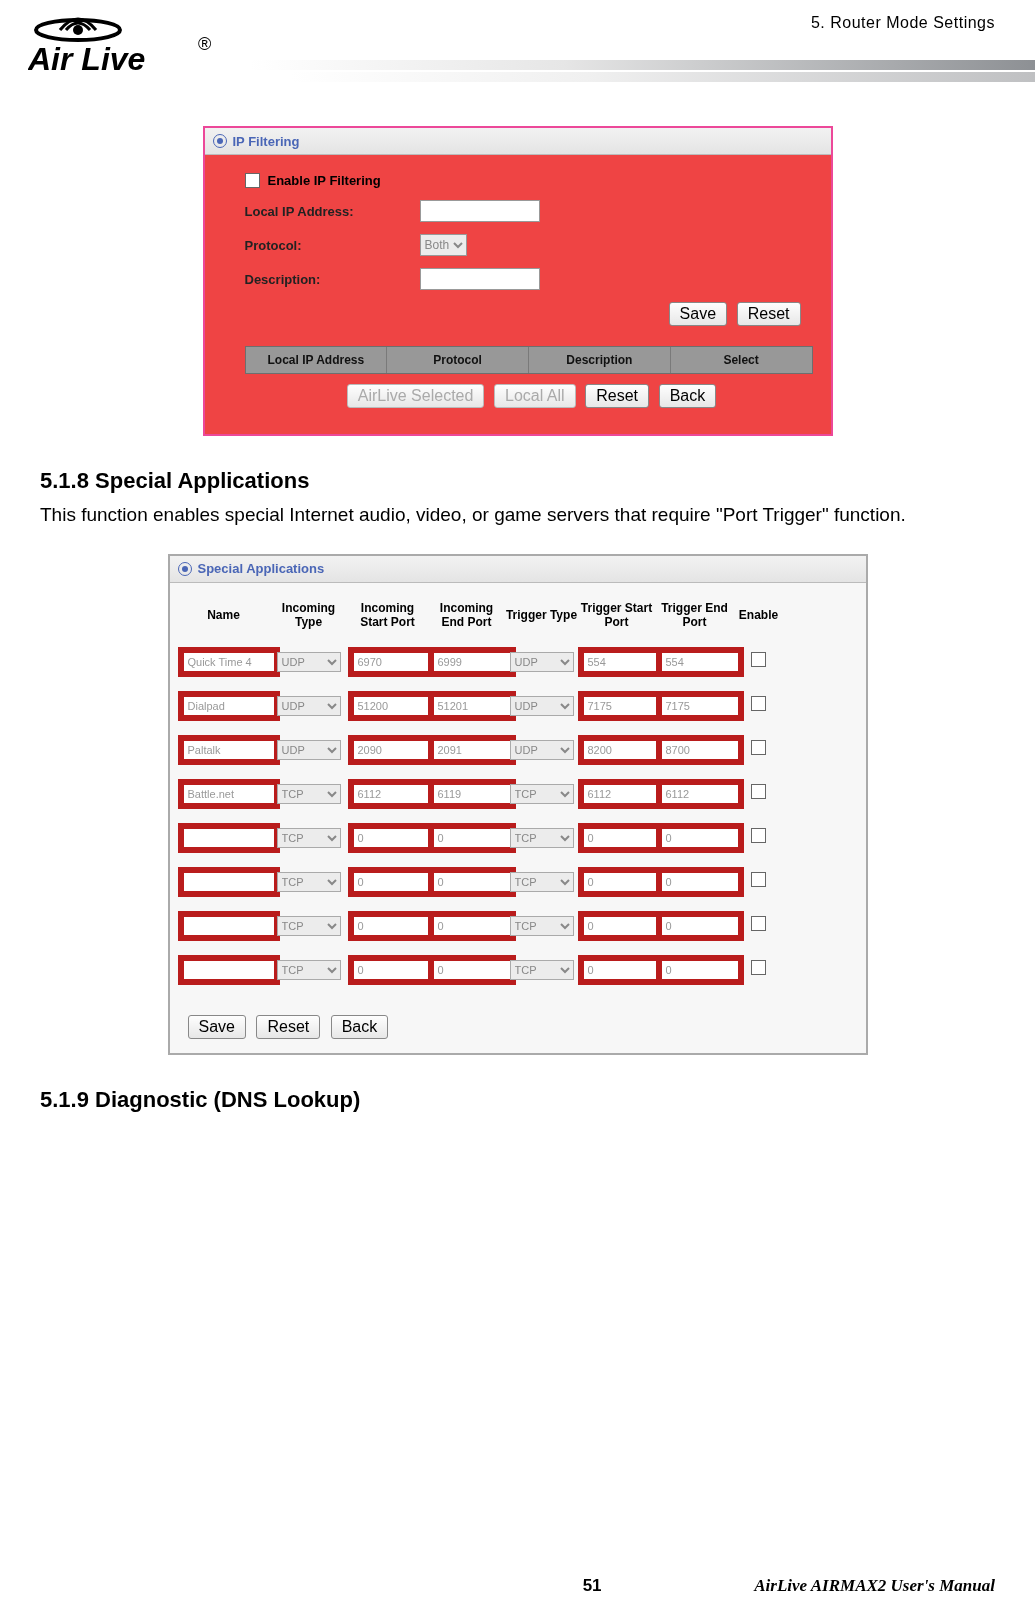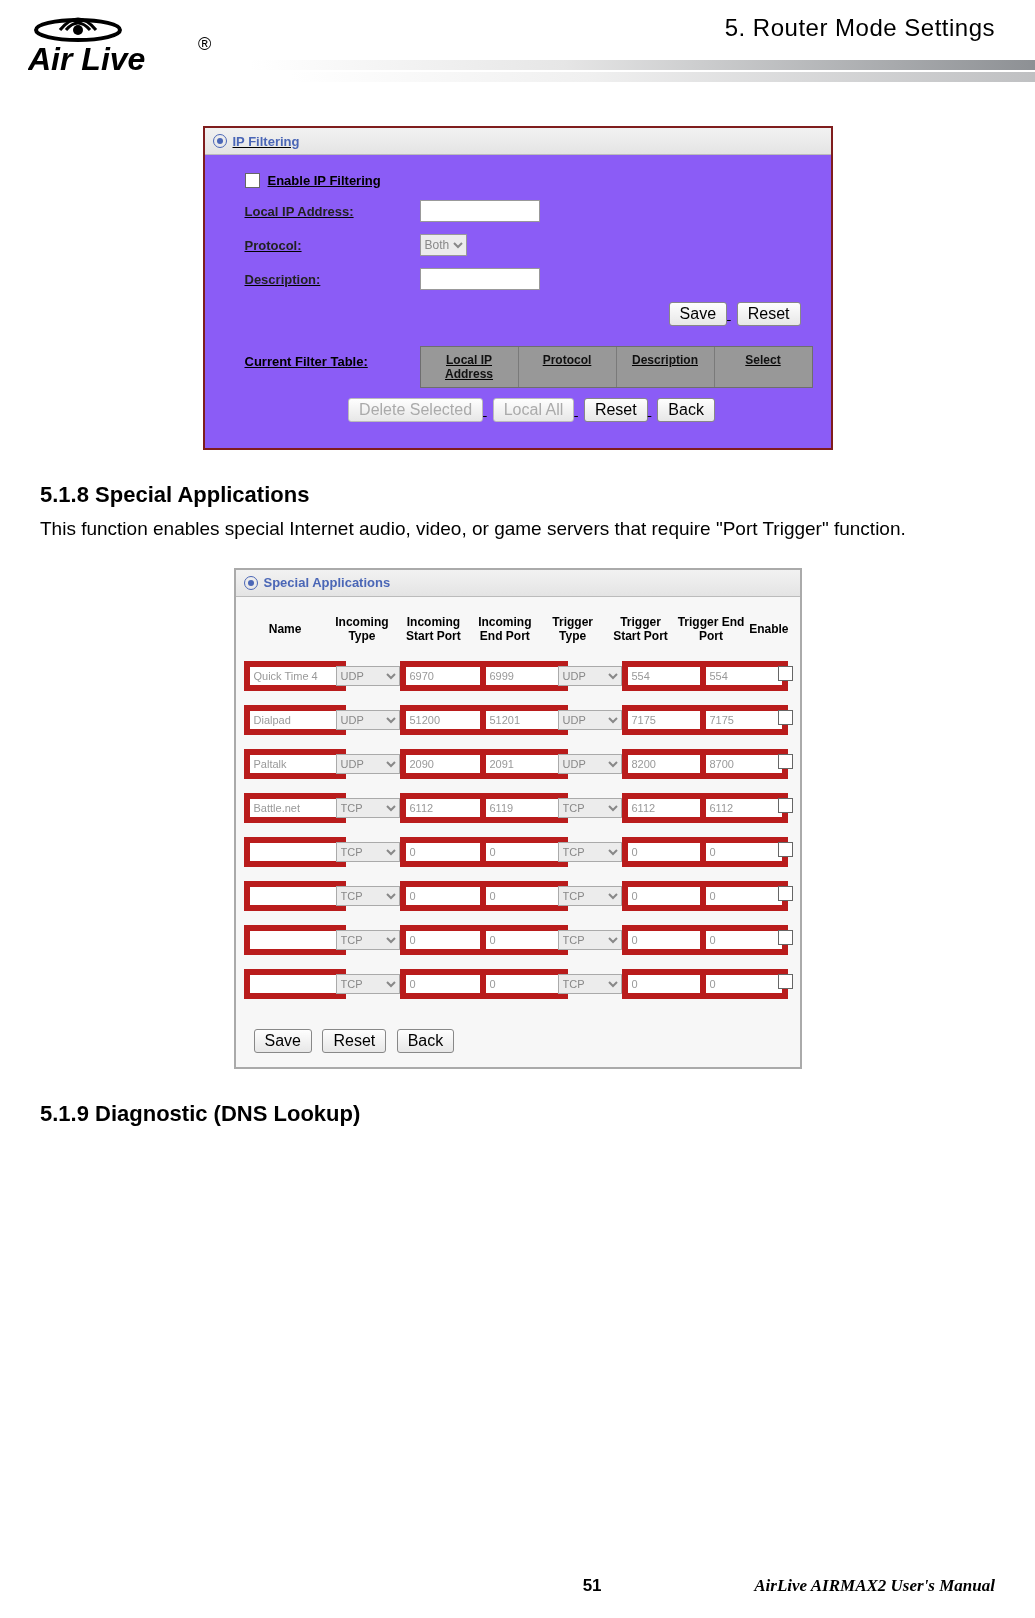--- a/index.html
+++ b/index.html
@@ -1,25 +1,25 @@
 <!DOCTYPE html>
 <html><head>
 <meta charset="utf-8">
 <style>
   body { margin:0; font-family: Arial, Helvetica, sans-serif; background:#fff; color:#000; }
   .page { width:1035px; height:1618px; position:relative; box-sizing:border-box; padding:0; }
   .header { position:relative; height:100px; }
   .logo { position:absolute; left:28px; top:10px; }
-  .chapter { position:absolute; right:40px; top:14px; font-size:24px; color:#000; letter-spacing:0.5px; }
+  .chapter { position:absolute; right:40px; top:14px; font-size:16px; color:#000; letter-spacing:0.5px; }
   .swoosh { position:absolute; left:250px; right:0; top:60px; height:28px; }
   .swoosh .s1 { position:absolute; left:0; right:0; top:0; height:10px; background:linear-gradient(to left,#8d9094,#e6e6e6 60%, transparent); border-radius:6px 0 0 6px; }
   .swoosh .s2 { position:absolute; left:40px; right:0; top:12px; height:10px; background:linear-gradient(to left,#bfc0c2,#f0f0f0 60%, transparent); border-radius:6px 0 0 6px; }
 
   .content { padding:0 40px 0 40px; }
-  .panel { border:2px solid #7f1d1d; background:#8b5cf6; position:relative;text-decoration:underline; }
+  .panel { border:2px solid #ec4899; background:#ef4444; position:relative; }
   .panel-header { height:26px; border-bottom:1px solid #bbb; background:linear-gradient(#f2f2f2,#e4e4e4); display:flex; align-items:center; padding-left:8px; font-weight:bold; color:#4a66b6; font-size:13px; }
   .radio-dot { width:12px; height:12px; border:1px solid #4a66b6; border-radius:50%; margin-right:6px; display:inline-flex; align-items:center; justify-content:center; }
   .radio-dot::after { content:""; width:6px; height:6px; background:#4a66b6; border-radius:50%; }
   .panel-body { padding:18px 18px 14px 40px; font-size:13px; }
   .frow { display:flex; align-items:center; margin-bottom:12px; }
   .flabel { width:175px; font-weight:bold; color:#222; }
   .fctl input[type=text] { height:20px; border:1px solid #999; background:#fff; width:110px; font-size:12px; padding:0 4px; }
   .fctl select { height:22px; border:1px solid #999; background:#ececec; color:#888; font-size:12px; }
   .checkbox { width:13px; height:13px; border:1px solid #666; background:#fff; display:inline-block; margin-right:8px; vertical-align:middle; }
   .btnrow { text-align:right; padding-right:12px; margin:6px 0 20px 0; }
@@ -105,42 +105,41 @@
         </div>
         <div class="frow">
           <div class="flabel">Description:</div>
           <div class="fctl"><input type="text" style=""></div>
         </div>
         <div class="btnrow">
           <span class="btn">Save</span>
           <span class="btn">Reset</span>
         </div>
         <div class="tbl">
-          <div class="tbl-label">Current Filter Table:</div>
           <div class="tbl-head">
             <div>Local IP Address</div>
             <div>Protocol</div>
             <div>Description</div>
             <div>Select</div>
           </div>
         </div>
         <div class="panel-footer">
-          <span class="btn disabled">Delete Selected</span>
+          <span class="btn disabled">AirLive Selected</span>
           <span class="btn disabled">Local All</span>
           <span class="btn">Reset</span>
           <span class="btn">Back</span>
         </div>
       </div>
     </div>
   </div>
 
   <h3 class="sec">5.1.8 Special Applications</h3>
   <p class="body">This function enables special Internet audio, video, or game servers that require "Port Trigger" function.</p>
 
-  <div style="width:568px; margin:26px auto 0;">
+  <div style="width:700px; margin:26px auto 0;">
     <div class="panel2">
       <div class="panel-header">
         <span class="radio-dot"></span>
         <span>Special Applications</span>
       </div>
       <div class="sa-head">
         <div class="c-name">Name</div>
         <div class="c-itype">Incoming Type</div>
         <div class="c-is">Incoming Start Port</div>
         <div class="c-ie">Incoming End Port</div>

